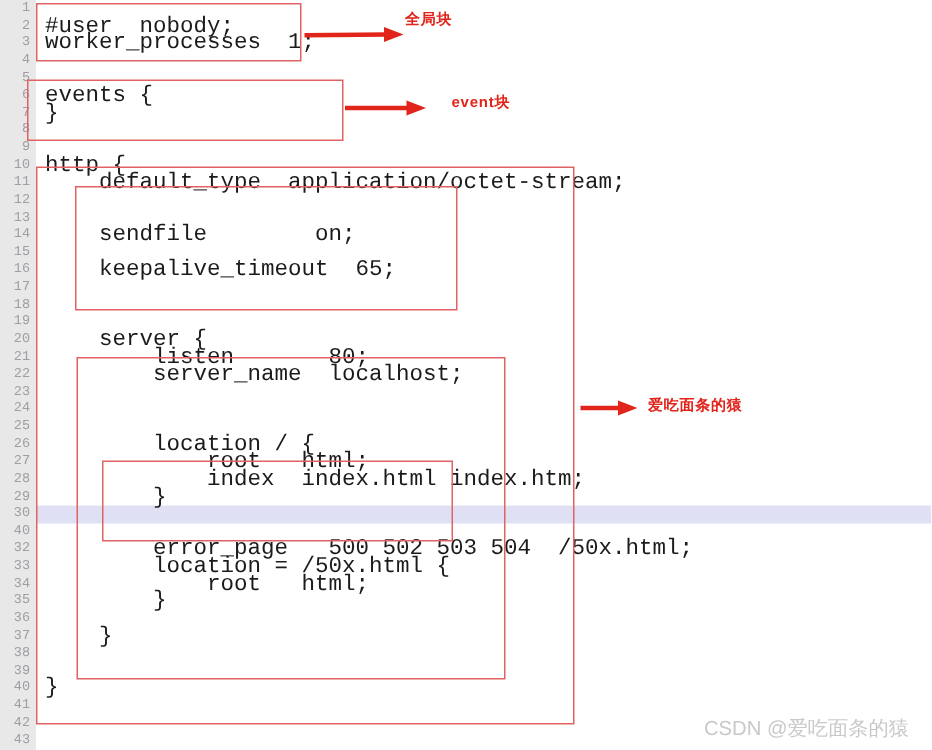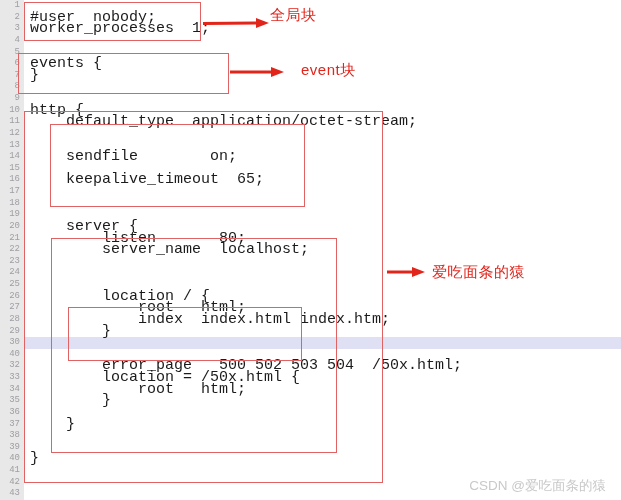--- a/index.html
+++ b/index.html
@@ -68,22 +68,22 @@
   
   .arrow { position: absolute; z-index: 4; }
   .arrow-global { left: 202px; top: 16px; }
   .arrow-events { left: 229px; top: 65px; }
   .arrow-http   { left: 386px; top: 265px; }
   
   .anno-label {
     position: absolute;
     z-index: 4;
     color: #e1251b;
-    font-size: 15px;
-    font-weight: 400;
+    font-size: 10px;
+    font-weight: 700;
     letter-spacing: 0.5px;
     white-space: nowrap;
   }
   .label-global { left: 270px; top: 6px; }
   .label-events { left: 301px; top: 61px; }
   .label-http   { left: 432px; top: 263px; }
   
   .watermark {
     position: absolute;
     right: 15px; top: 477px;

